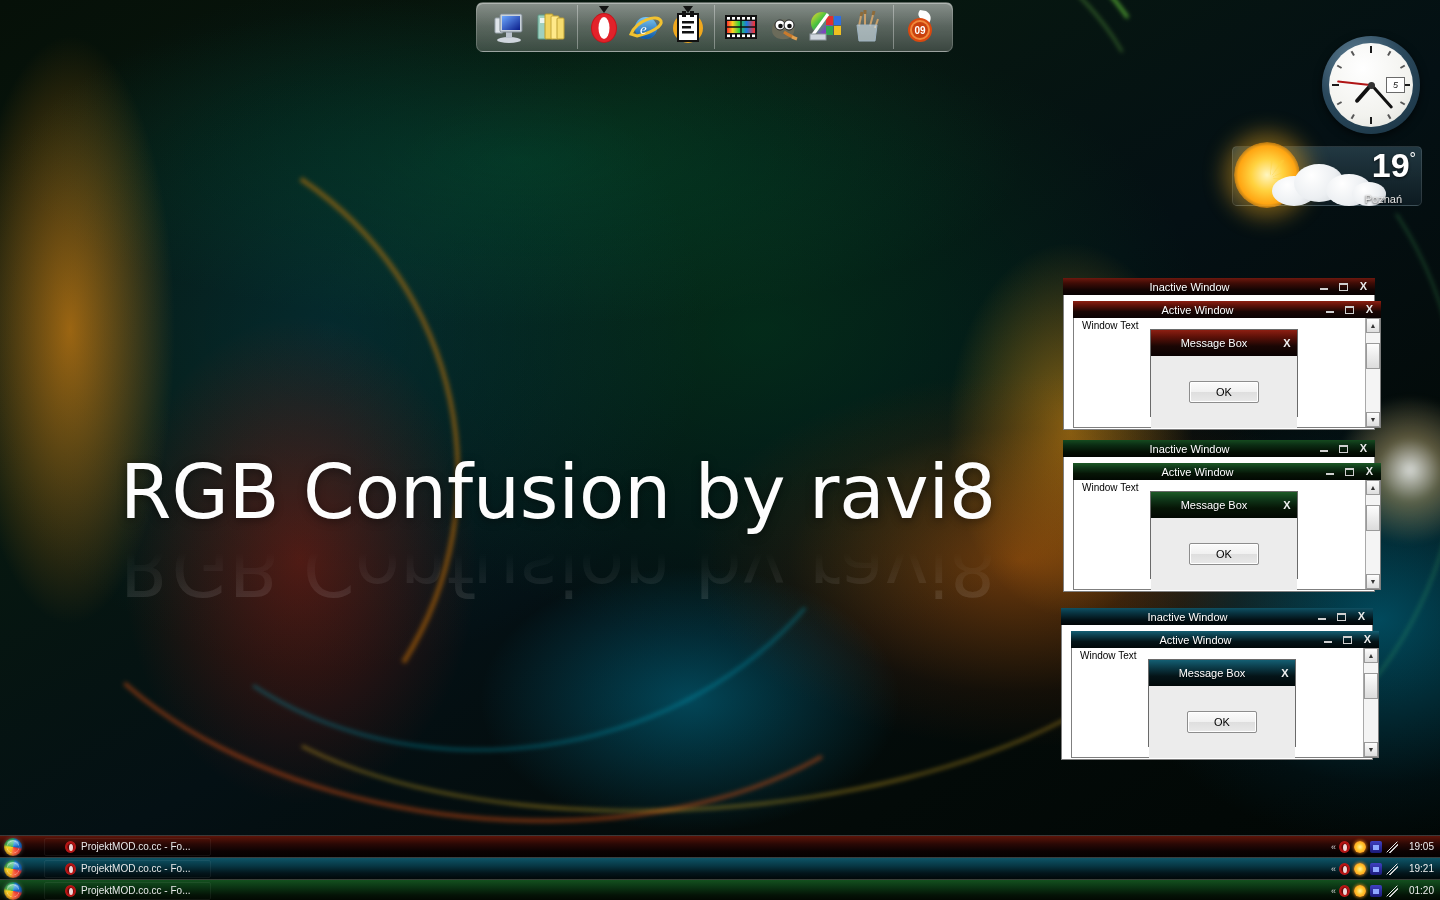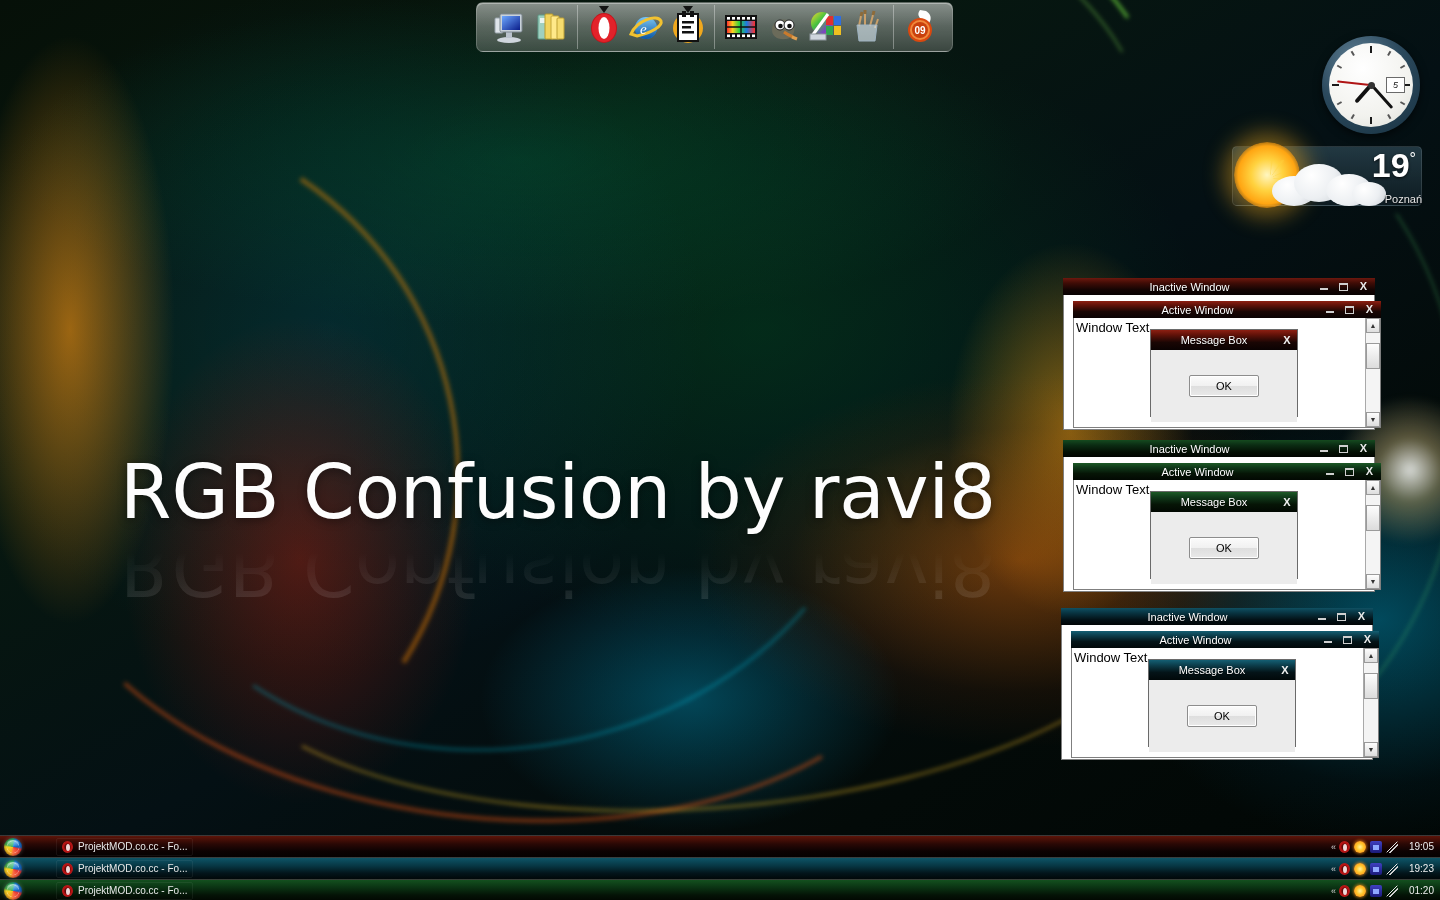--- a/index.html
+++ b/index.html
@@ -136,21 +136,21 @@
   .c1 { left:4px;  top:14px; width:44px; height:30px; }
   .c2 { left:26px; top:2px;  width:50px; height:38px; }
   .c3 { left:58px; top:12px; width:46px; height:32px; }
   .c4 { left:84px; top:20px; width:34px; height:24px; }
   .w-temp {
     position:absolute; right:6px; top:10px; text-align:right;
     color:#ffffff; font-family:"Liberation Sans", sans-serif;
   }
   .w-temp .num { font-size:34px; font-weight:700; line-height:30px; text-shadow: 0 1px 3px rgba(0,0,0,0.8); }
   .w-temp .deg { font-size:16px; vertical-align: top; }
-  .w-city { position:absolute; right:0; bottom:7px; font-size:11px; color:#e6e6e6; text-shadow: 0 1px 2px rgba(0,0,0,0.9); }
+  .w-city { position:absolute; right:20px; bottom:7px; font-size:11px; color:#e6e6e6; text-shadow: 0 1px 2px rgba(0,0,0,0.9); }
 
   
   .wingroup { position:absolute; }
 
   .win-inactive, .win-active, .msgbox { position:absolute; }
 
   .titlebar {
     height: 17px; display:flex; align-items:center; position:relative;
     padding: 0 2px;
   }
@@ -164,21 +164,21 @@
     font-size:9px; color:#d9d9d9; line-height:1;
   }
   .winbtn.close { color:#e9e9e9; font-size:11px; font-weight:700; }
   .winbtn .min-g { display:block; width:8px; height:2px; background:#cfcfcf; margin-top:5px; }
   .winbtn .max-g { display:block; width:9px; height:8px; border:1px solid #cfcfcf; border-top-width:2px; }
 
   .winbody {
     background:#ffffff; position:relative; overflow:hidden;
     border:1px solid #7f7f7f; border-top:none;
   }
-  .wintext { position:absolute; left:2px; top:2px; font-size:13px; color:#000; }
+  .wintext { position:absolute; left:8px; top:2px; font-size:10px; color:#000; }
 
   
   .vscroll {
     position:absolute; right:0; top:0; bottom:0; width:15px;
     background:#f0f0f0; border-left:1px solid #a9a9a9;
     display:flex; flex-direction:column; align-items:stretch;
   }
   .sb-btn {
     height:15px; background: linear-gradient(to bottom,#fdfdfd,#dedede);
     border:1px solid #9a9a9a; display:flex;align-items:center;justify-content:center;
@@ -186,21 +186,21 @@
   }
   .sb-track { flex:1; background:#f4f4f4; position:relative; }
   .sb-thumb {
     position:absolute; left:0; right:0; top:10px; height:26px;
     background: linear-gradient(to bottom,#fdfdfd,#dcdcdc);
     border:1px solid #9a9a9a;
   }
 
   
   .msgbox { border:1px solid #6a6a6a; }
-  .msg-title { height:20px; display:flex; align-items:center; position:relative; }
+  .msg-title { height:26px; display:flex; align-items:center; position:relative; }
   .msg-title .mt { flex:1; text-align:center; font-size:11px; color:#fff; text-shadow:0 1px 1px rgba(0,0,0,0.9); }
   .msg-close { width:20px; text-align:center; font-size:11px; font-weight:700; color:#f0f0f0; }
   .msg-body {
     background:#ececec; display:flex; align-items:center; justify-content:center;
   }
   .okbtn {
     width:70px; height:22px; font-size:11px; color:#000;
     background: linear-gradient(to bottom, #fbfbfb 0%, #f1f1f1 48%, #dedede 50%, #e9e9e9 100%);
     border:1px solid #8d8d8d; border-radius:2px;
     display:flex; align-items:center; justify-content:center;
@@ -234,21 +234,21 @@
       conic-gradient(from 200deg, #f5a623 0deg, #f5d423 70deg, #4caf50 90deg, #2bb673 160deg, #1e88e5 180deg, #1565c0 250deg, #e53935 270deg, #ff7043 340deg, #f5a623 360deg);
     box-shadow: inset 0 0 3px rgba(0,0,0,0.6), 0 0 4px rgba(255,255,255,0.25);
     position:relative;
   }
   .orb::after {
     content:""; position:absolute; left:3px; top:2px; width:12px; height:7px; border-radius:50%;
     background: linear-gradient(to bottom, rgba(255,255,255,0.55), rgba(255,255,255,0));
   }
   .tb-task {
     display:flex; align-items:center; gap:5px; height:18px;
-    padding:0 5px; margin-left:28px; flex:0 0 auto;
+    padding:0 20px; margin-left:16px; flex:0 0 auto;
     border:1px solid rgba(255,255,255,0.06);
     border-radius:2px;
   }
   .tb-task-label { font-size:10px; color:#e8e8e8; white-space:nowrap; }
   .opera-ico {
     width:11px; height:12px; border-radius:50%; flex:0 0 auto;
     background: radial-gradient(ellipse at 50% 50%, #3a0000 0%, #6b0a0a 42%, #c01212 60%, #8e0f0f 100%);
     border:1px solid #b51a1a;
     position:relative;
   }
@@ -674,21 +674,21 @@
       <span class="opera-ico"></span>
       <span class="tb-task-label">ProjektMOD.co.cc - Fo...</span>
     </div>
     <div class="tb-spacer"></div>
     <div class="tray">
       <span class="tray-chevron">«</span>
       <span class="opera-ico"></span>
       <span class="tray-ico tray-sun"></span>
       <span class="tray-ico tray-blue"></span>
       <span class="tray-ico tray-spk"></span>
-      <span class="tray-time">19:23</span>
+      <span class="tray-time">19:21</span>
     </div>
   </div>
 
   <div class="taskbar tb-green" style="top:879px;">
     <div class="orb"></div>
     <div class="tb-task">
       <span class="opera-ico"></span>
       <span class="tb-task-label">ProjektMOD.co.cc - Fo...</span>
     </div>
     <div class="tb-spacer"></div>

